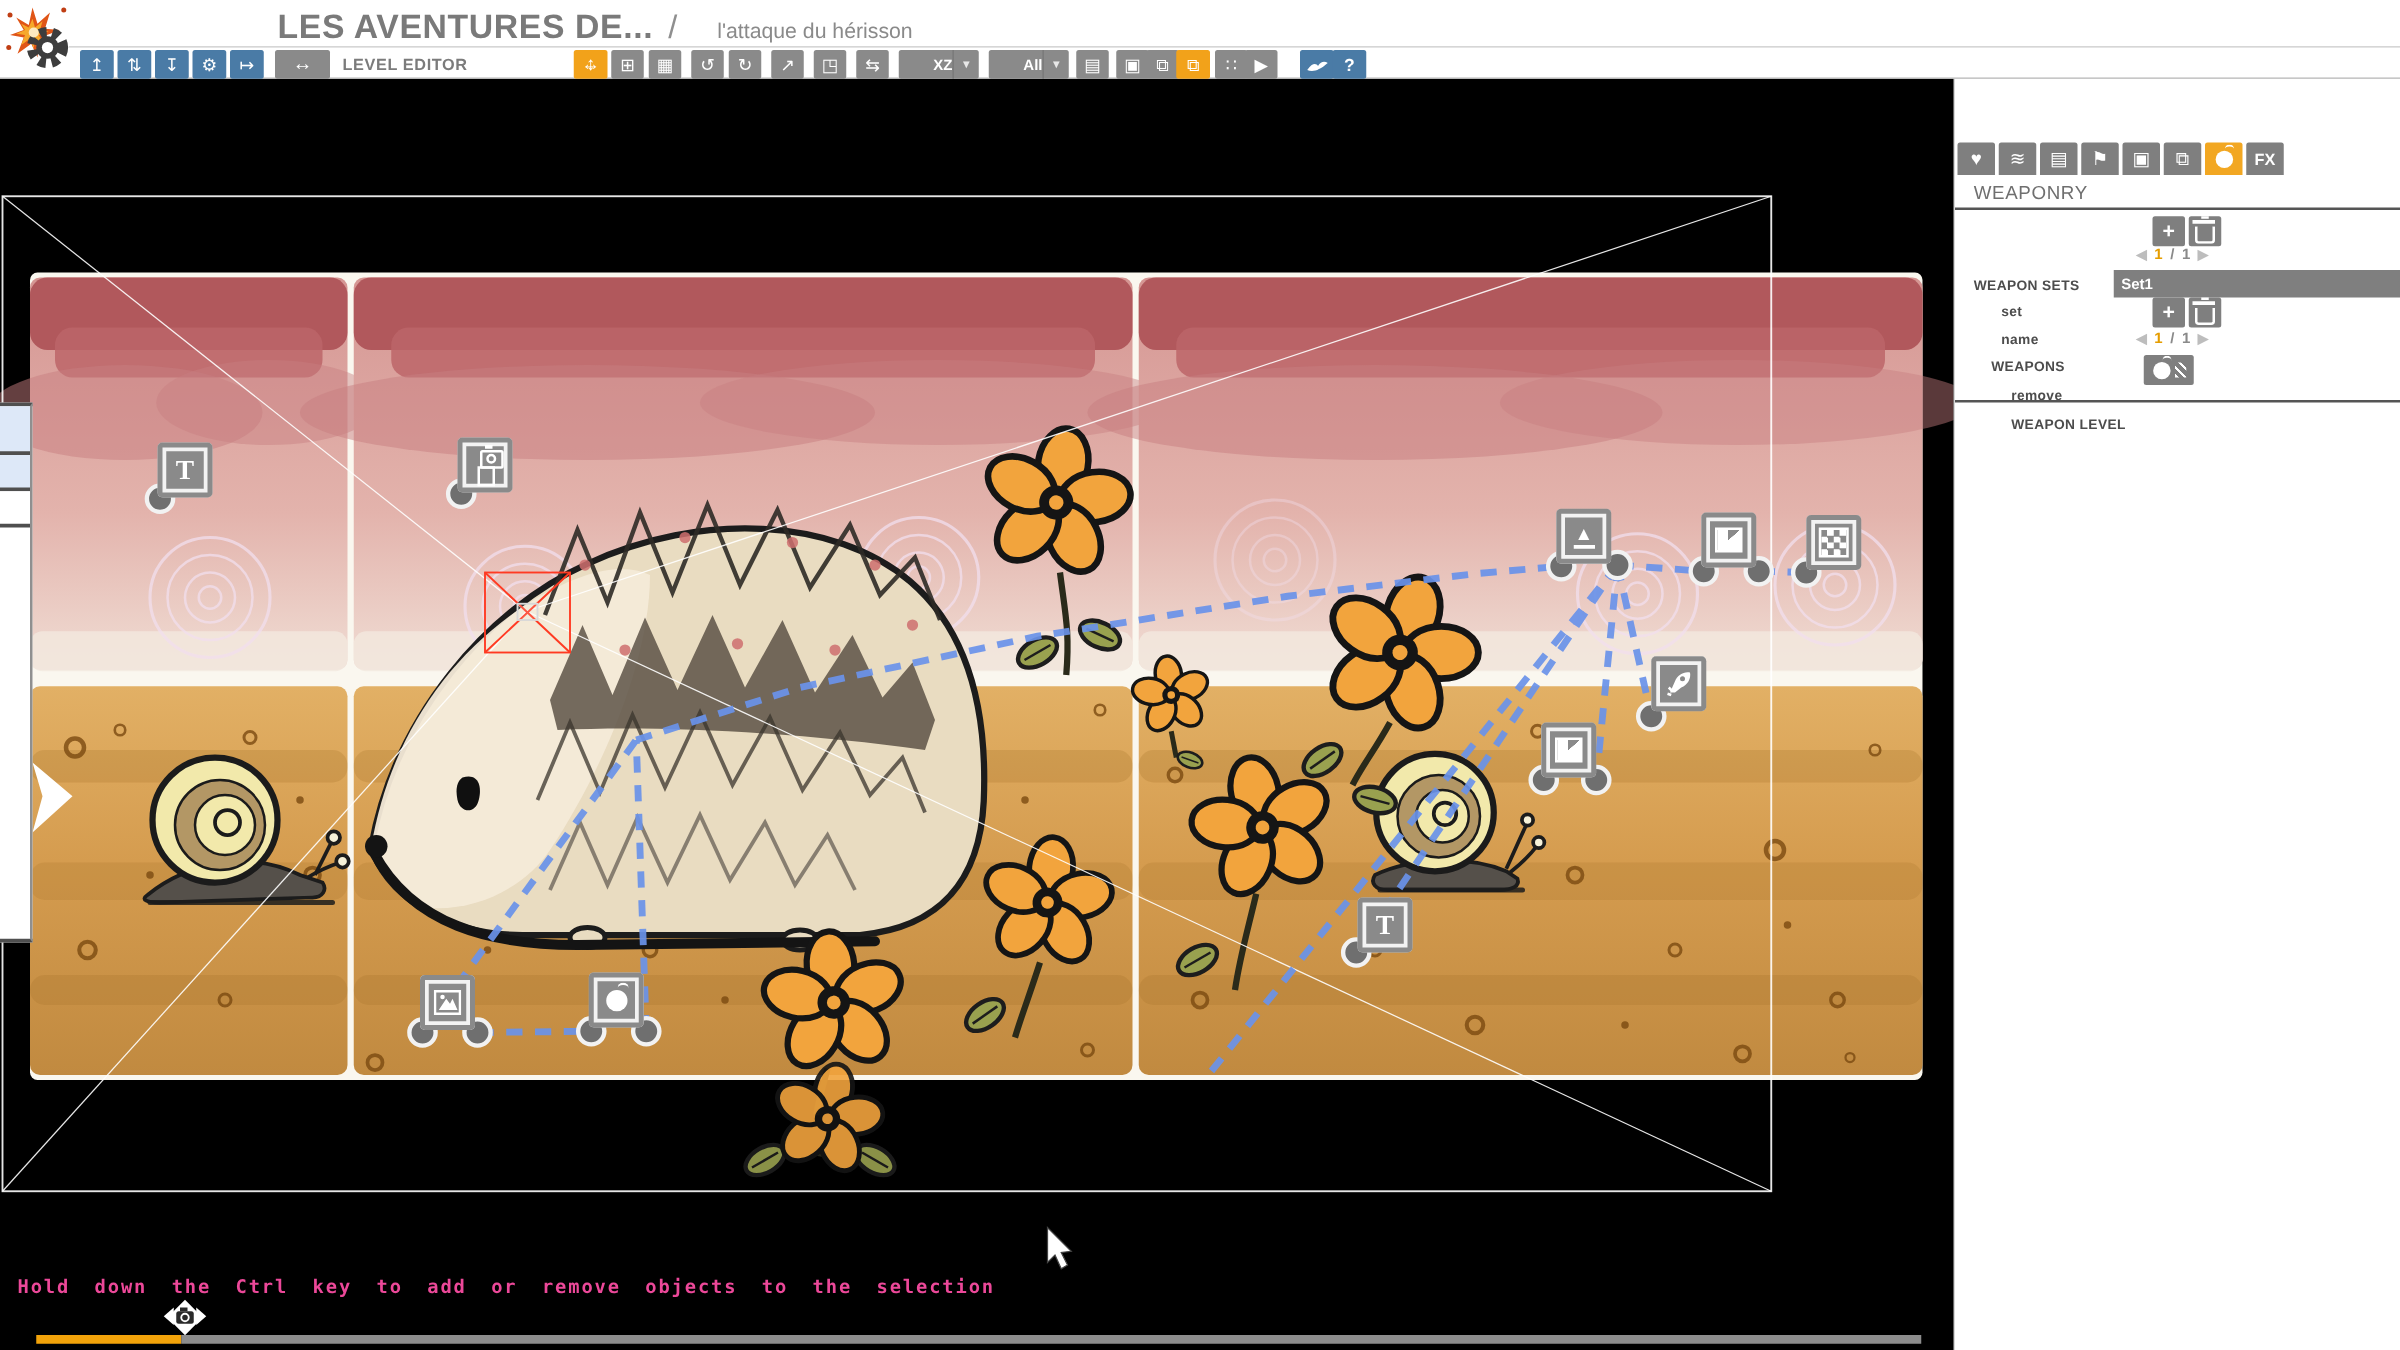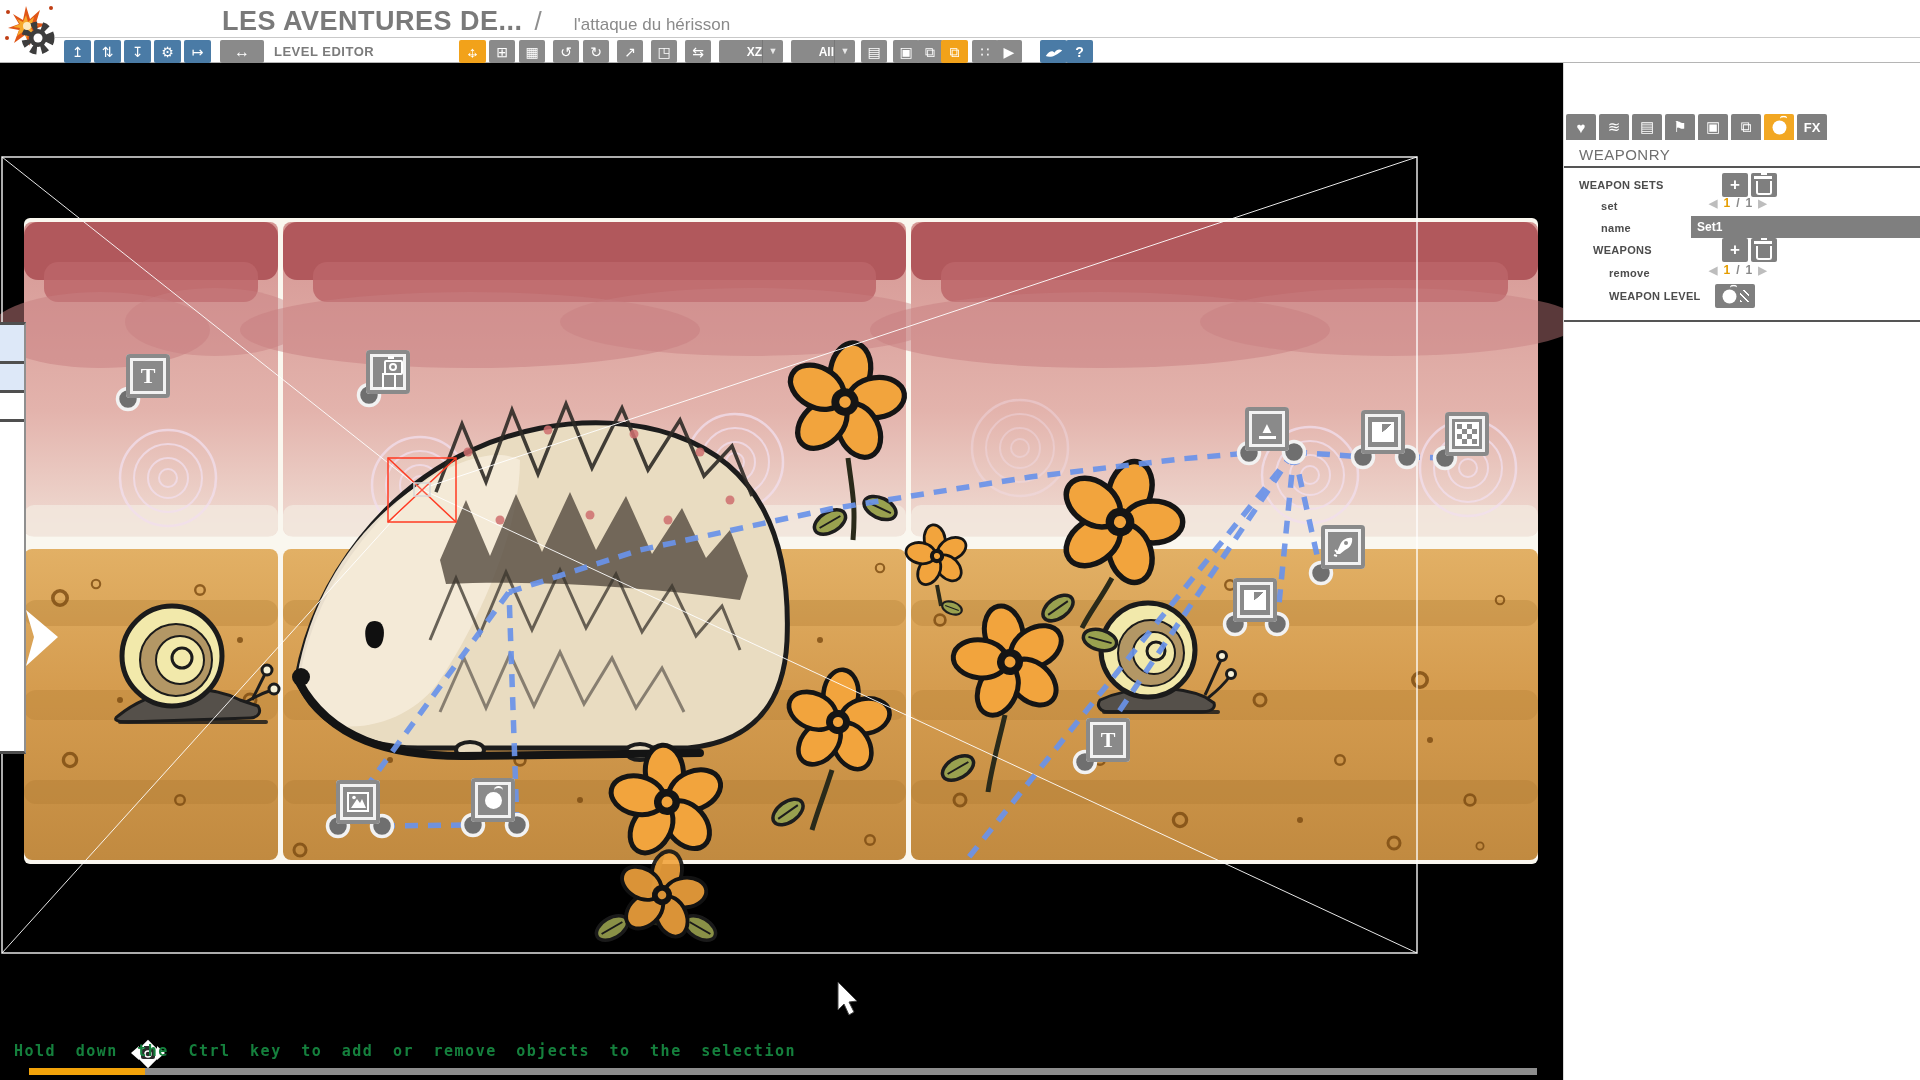--- a/index.html
+++ b/index.html
@@ -55,39 +55,39 @@
   .bomb-glyph::before{content:"";position:absolute;left:9px;top:-6px;width:9px;height:7px;
       border-top:2.5px solid #fff;border-top-left-radius:7px;border-top-right-radius:7px;}
   .bomb-sm{transform:scale(.82);}
   .cam-g{position:relative;width:15px;height:11px;border:2.5px solid #fff;border-radius:2px;}
   .cam-g::before{content:"";position:absolute;left:3px;top:1px;width:4px;height:4px;border:2px solid #fff;border-radius:50%;}
   .cam-g::after{content:"";position:absolute;left:2px;top:-6px;width:6px;height:3px;background:#fff;}
   .sq-off{position:absolute;width:10px;height:12px;border:2px solid #fff;left:9px;top:16px;}
   .clipcam{position:relative;width:30px;height:30px;}
   .clipcam .cam-g{position:absolute;right:0px;top:3px;}
   
-  .statusbar{position:absolute;left:14px;top:1020px;color:#15803d;z-index:20;
+  .statusbar{position:absolute;left:14px;top:1020px;color:#ec4899;z-index:20;
      font-family:"DejaVu Sans Mono", monospace;font-weight:bold;font-size:15px;
-     letter-spacing:1.5px;word-spacing:9px;margin-top:22px;}
+     letter-spacing:1.5px;word-spacing:9px;}
   .pbar-orange{position:absolute;left:29px;top:1068px;width:116px;height:7px;background:#f2a30a;z-index:20;}
   .pbar-gray{position:absolute;left:145px;top:1068px;width:1392px;height:7px;background:#8d8d8d;z-index:20;}
   
   .panel{position:absolute;left:1563px;top:62px;width:357px;height:1018px;background:#fff;z-index:25;
          border-left:1px solid #d8d8d8;}
   .panel-head{position:absolute;left:0;top:13px;width:357px;height:37px;background:#f8ecd2;
       display:flex;align-items:center;}
   .panel-head .t{font-size:21px;font-weight:bold;color:#6a6a6a;letter-spacing:1px;padding-left:15px;}
   .tabs{position:absolute;left:2px;top:52px;display:flex;gap:3px;}
   .tab{width:30px;height:26px;background:#7f7f7f;color:#fff;display:flex;align-items:center;
        justify-content:center;font-size:15px;border-radius:2px 2px 0 0;}
   .tab.active{background:#f2a722;}
   .tab .fx{font-size:13px;font-weight:bold;}
   .sec-label{position:absolute;left:15px;top:84px;font-size:15px;color:#6f6f6f;letter-spacing:.5px;}
   .sec-rule{position:absolute;left:0;top:104px;width:357px;height:2px;background:#555;}
-  .row-label{position:absolute;font-size:11px;font-weight:bold;color:#4c4c4c;letter-spacing:.3px;}
+  .row-label{position:absolute;font-size:11px;font-weight:bold;color:#4c4c4c;letter-spacing:.3px;margin-top:44px;}
   .mini-btn{position:absolute;width:26px;height:24px;background:#7f7f7f;border-radius:2px;color:#fff;
       display:flex;align-items:center;justify-content:center;font-size:17px;font-weight:bold;}
   .trash-g{position:relative;width:12px;height:12px;border:2px solid #fff;border-top:none;border-radius:0 0 3px 3px;margin-top:6px;}
   .trash-g::before{content:"";position:absolute;left:-4px;top:-5px;width:18px;height:3px;background:#fff;}
   .trash-g::after{content:"";position:absolute;left:3px;top:-8px;width:6px;height:2px;background:#fff;}
   .pager{position:absolute;display:flex;align-items:center;gap:6px;font-size:12px;font-weight:bold;}
   .pager .arrow{color:#bdbdbd;font-size:11px;}
   .pager .idx{color:#e59d00;}
   .pager .tot{color:#8a8a8a;}
   .name-input{position:absolute;left:127px;width:226px;height:22px;background:#7f7f7f;color:#fff;

